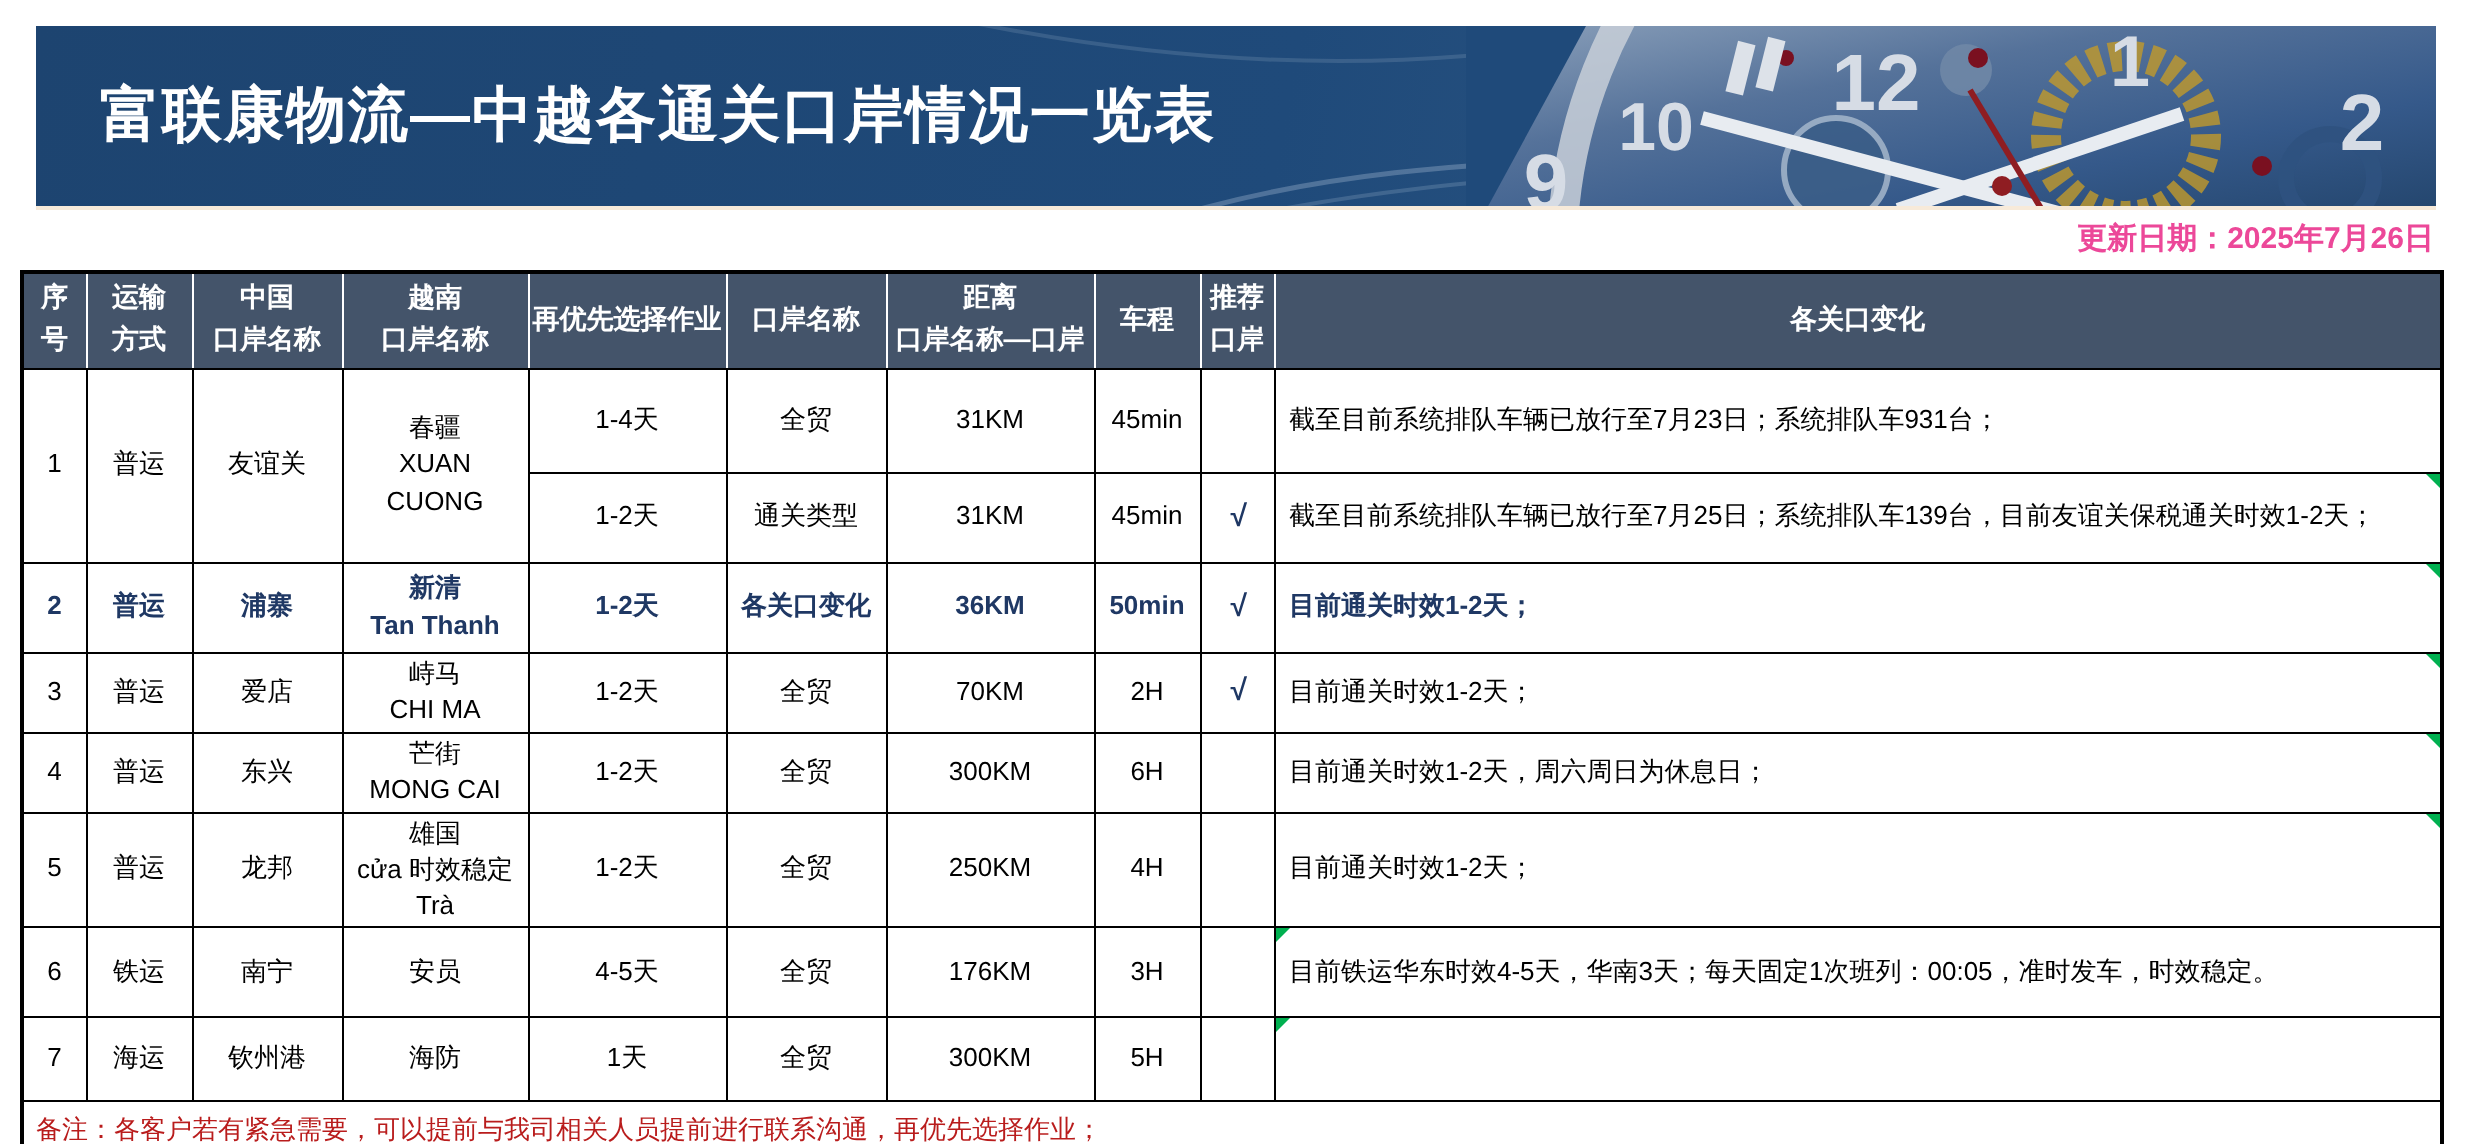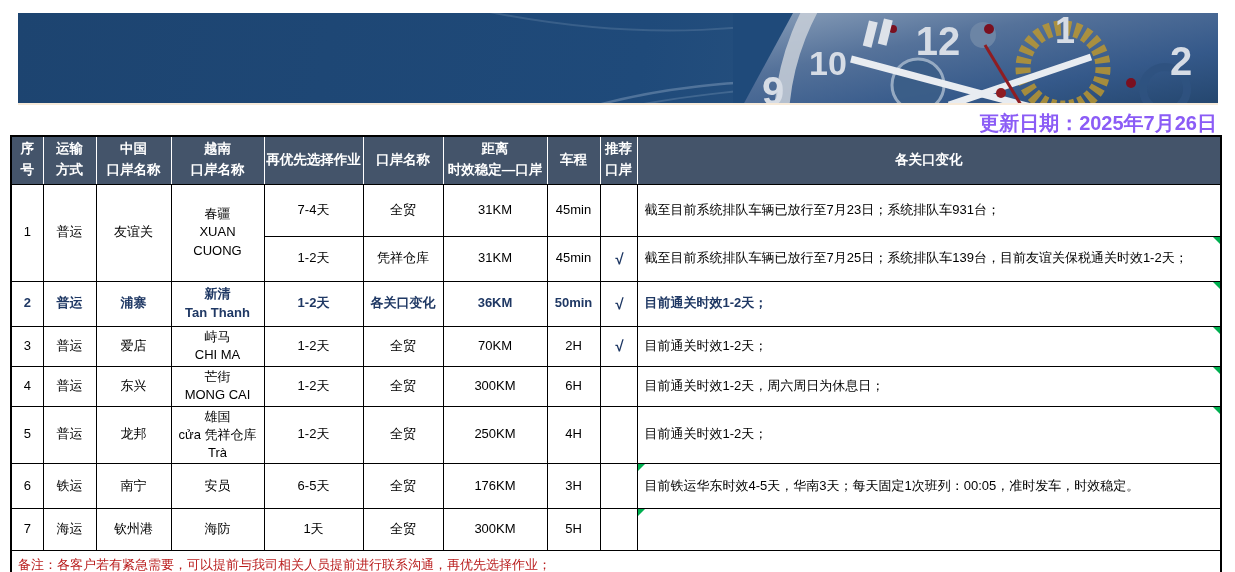--- a/index.html
+++ b/index.html
@@ -10,22 +10,22 @@
   .banner { position:absolute; left:18px; top:13px; width:1200px; height:92px;
             background:linear-gradient(100deg,#1d4470 0%,#1f4a7a 52%,#27517f 68%,#2e5a89 100%);
             overflow:hidden; border-bottom:2px solid #f7ead9; }
   .banner-title { position:absolute; left:32px; top:50%; transform:translateY(-50%);
                   color:#ffffff; font-size:30px; font-weight:bold; letter-spacing:1px; z-index:4;
                   white-space:nowrap; }
   .swoosh { position:absolute; left:0; top:0; z-index:2; }
   .clock { position:absolute; right:0; top:0; width:485px; height:92px; z-index:3; }
 
   
-  .update-date { position:absolute; right:18px; top:110px; font-size:20px; font-weight:bold;
-                 color:#8b5cf6; }
+  .update-date { position:absolute; right:18px; top:110px; font-size:15px; font-weight:bold;
+                 color:#ec4899; }
 
   
   table.ports { position:absolute; left:10px; top:135px; width:1210px;
                 border-collapse:collapse; table-layout:fixed;
                 border:2px solid #000; font-size:13px; color:#000; }
   th { background:#44546A; color:#fff; font-weight:bold; font-size:13.5px;
        border-left:1px solid #fff; border-right:1px solid #fff;
        border-top:1px solid #000; border-bottom:1px solid #000;
        vertical-align:middle; text-align:center; padding:2px 1px; }
   th span { display:block; line-height:1.55; }
@@ -47,20 +47,21 @@
 </style>
 </head>
 <body>
 
 <div class="banner">
   <svg class="swoosh" width="1200" height="92">
     <path d="M560,98 C 740,40 930,95 1060,8" stroke="rgba(205,220,238,0.28)" stroke-width="2.5" fill="none"></path>
     <path d="M600,96 C 760,62 900,82 1040,22" stroke="rgba(205,220,238,0.18)" stroke-width="2" fill="none"></path>
     <path d="M430,-10 C 620,35 760,20 900,-20" stroke="rgba(205,220,238,0.15)" stroke-width="2" fill="none"></path>
   </svg>
+  <div class="banner-title">富联康物流—中越各通关口岸情况一览表</div>
 
   <div class="clock">
     <svg width="485" height="92" viewBox="0 0 485 92" preserveAspectRatio="none">
       <defs>
         <linearGradient id="clkbg" x1="0" y1="0" x2="1" y2="1">
           <stop offset="0" stop-color="#8ba0ba"></stop>
           <stop offset="0.35" stop-color="#55729a"></stop>
           <stop offset="0.7" stop-color="#35598a"></stop>
           <stop offset="1" stop-color="#24466e"></stop>
         </linearGradient>
@@ -126,21 +127,21 @@
       <th>
         <span>再优先选择作业</span>
         <span></span>
         </th>
       <th>
         <span>口岸名称</span>
         <span></span>
         </th>
       <th>
         <span>距离</span>
-        <span>时效稳定—口岸</span>
+        <span>口岸名称—口岸</span>
         </th>
       <th>
         <span>车程</span>
         <span></span>
         </th>
       <th>
         <span>推荐</span>
         <span>口岸</span>
         </th>
       <th>
@@ -152,31 +153,31 @@
   <tbody>
 
     <tr style="height:52px">
       <td rowspan="2">1</td>
       <td rowspan="2">普运</td>
       <td rowspan="2">友谊关</td>
       <td rowspan="2" class="vn">
         <span>春疆</span>
         <span>XUAN CUONG</span>
         </td>
-      <td>7-4天</td>
+      <td>1-4天</td>
       <td>全贸</td>
       <td>31KM</td>
       <td>45min</td>
       <td class="rec"></td>
       <td class="remark">截至目前系统排队车辆已放行至7月23日；系统排队车931台；</td>
     </tr>
 
     <tr style="height:45px">
       <td>1-2天</td>
-      <td>凭祥仓库</td>
+      <td>通关类型</td>
       <td>31KM</td>
       <td>45min</td>
       <td class="rec">√</td>
       <td class="remark rm-r">截至目前系统排队车辆已放行至7月25日；系统排队车139台，目前友谊关保税通关时效1-2天；</td>
     </tr>
 
     <tr style="height:45px" class="hl">
       <td>2</td>
       <td>普运</td>
       <td>浦寨</td>
@@ -223,39 +224,39 @@
       <td class="rec"></td>
       <td class="remark rm-r">目前通关时效1-2天，周六周日为休息日；</td>
     </tr>
 
     <tr style="height:38px">
       <td>5</td>
       <td>普运</td>
       <td>龙邦</td>
       <td class="vn">
         <span>雄国</span>
-        <span>cửa 凭祥仓库 Trà</span>
+        <span>cửa 时效稳定 Trà</span>
         </td>
       <td>1-2天</td>
       <td>全贸</td>
       <td>250KM</td>
       <td>4H</td>
       <td class="rec"></td>
       <td class="remark rm-r">目前通关时效1-2天；</td>
     </tr>
 
     <tr style="height:45px">
       <td>6</td>
       <td>铁运</td>
       <td>南宁</td>
       <td class="vn">
         <span>安员</span>
         <span></span>
         </td>
-      <td>6-5天</td>
+      <td>4-5天</td>
       <td>全贸</td>
       <td>176KM</td>
       <td>3H</td>
       <td class="rec"></td>
       <td class="remark rm-l">目前铁运华东时效4-5天，华南3天；每天固定1次班列：00:05，准时发车，时效稳定。</td>
     </tr>
 
     <tr style="height:42px">
       <td>7</td>
       <td>海运</td>

